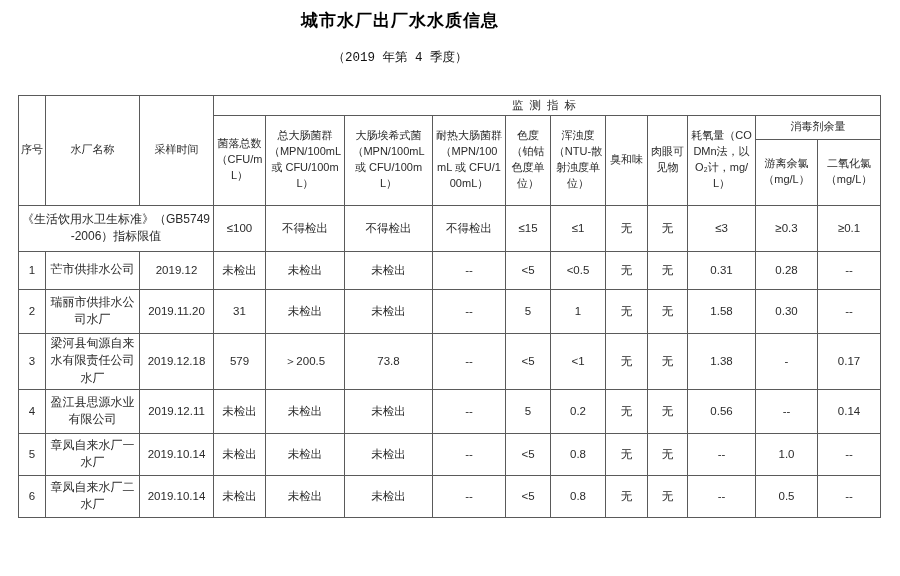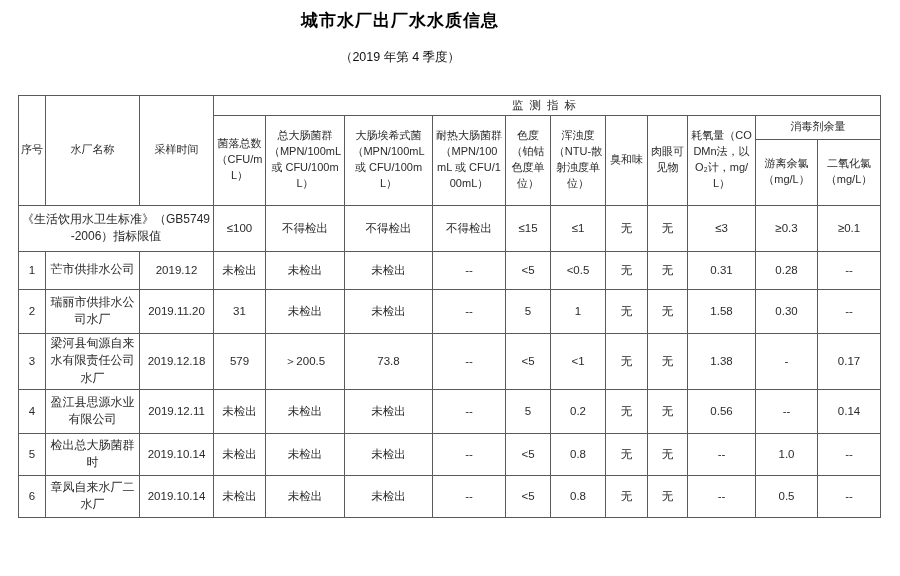--- a/index.html
+++ b/index.html
@@ -18,21 +18,21 @@
     color: #000;
     padding-top: 9px;
     letter-spacing: 1px;
     font-family: "Liberation Serif", "DejaVu Serif", serif;
   }
   .subtitle {
     text-align: center;
     font-size: 12.5px;
     color: #111;
     margin-top: 17px;
-    font-family: Liberation Sans, sans-serif;
+    font-family: Liberation Mono, monospace;
   }
   table.wq {
     border-collapse: collapse;
     table-layout: fixed;
     width: 862px;
     margin-left: 18px;
     margin-top: 29px;
   }
   .wq th, .wq td {
     border: 1px solid #5a5a5a;
@@ -195,21 +195,21 @@
         <td>0.2</td>
         <td>无</td>
         <td>无</td>
         <td>0.56</td>
         <td>--</td>
         <td>0.14</td>
       </tr>
 
       <tr class="r-d5">
         <td>5</td>
-        <td class="name-cell">检出总大肠菌群时</td>
+        <td class="name-cell">章凤自来水厂一水厂</td>
         <td>2019.10.14</td>
         <td>未检出</td>
         <td>未检出</td>
         <td>未检出</td>
         <td>--</td>
         <td>&lt;5</td>
         <td>0.8</td>
         <td>无</td>
         <td>无</td>
         <td>--</td>

